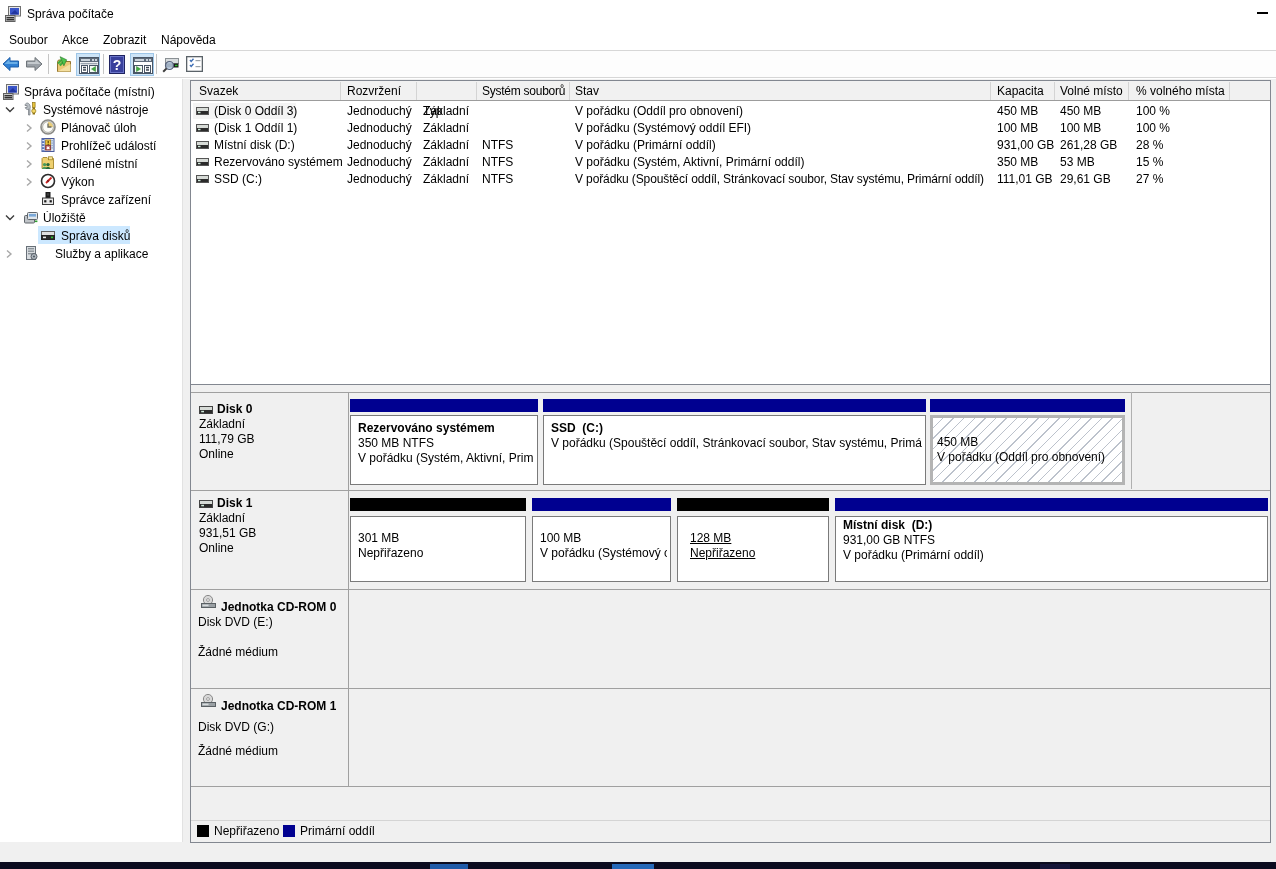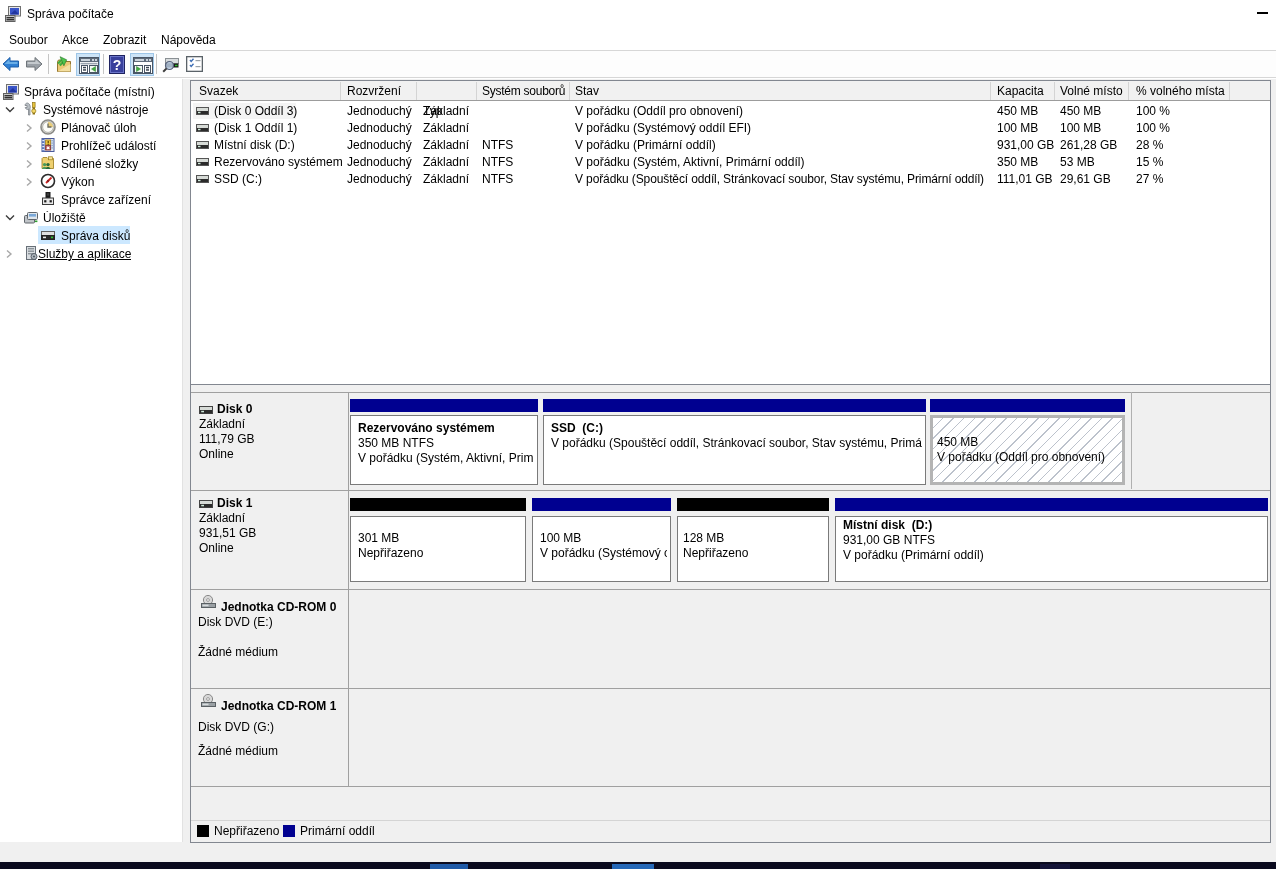--- a/index.html
+++ b/index.html
@@ -195,21 +195,21 @@
   <div class="abs" style="left:40px;top:76px;">
     <svg width="16" height="16" viewBox="0 0 16 16">
       <path d="M2 13.5 L2 3.5 L3 2.5 L7 2.5 L8 3.5 L13.5 3.5 L13.5 13.5 Z" fill="#eed070" stroke="#9a7a1a" stroke-width="0.8"></path>
       <rect x="8.5" y="1.8" width="4" height="3" fill="#f6e49a" stroke="#9a7a1a" stroke-width="0.7"></rect>
       <circle cx="4.6" cy="9.6" r="1.7" fill="#4a9a5a"></circle>
       <circle cx="8" cy="9.6" r="1.7" fill="#2a6a3a"></circle>
       <path d="M2.2 14 C2.2 11.4 7 11.4 7 14 Z" fill="#4a9a5a"></path>
       <path d="M5.6 14 C5.6 11.4 10.4 11.4 10.4 14 Z" fill="#2a6a3a"></path>
     </svg>
   </div>
-  <div class="abs nw" style="left:61px;top:78px;">Sdílené složky</div>
+  <div class="abs nw" style="left:61px;top:78px;">Sdílené místní</div>
 
   <svg class="abs" style="left:25px;top:98px;" width="8" height="10" viewBox="0 0 8 10">
       <path d="M2 1.5 L6 5 L2 8.5" stroke="#a8a8a8" stroke-width="1.4" fill="none"></path>
     </svg>
   <div class="abs" style="left:40px;top:94px;">
     <svg width="16" height="16" viewBox="0 0 16 16">
       <circle cx="8" cy="8" r="6.5" fill="#fff" stroke="#2a2a2a" stroke-width="1.6"></circle>
       <line x1="11.5" y1="4.5" x2="6" y2="10" stroke="#d02020" stroke-width="1.8"></line>
       <circle cx="8" cy="8" r="1.2" fill="#902020"></circle>
     </svg>
@@ -257,21 +257,21 @@
   <div class="abs" style="left:23px;top:166px;">
     <svg width="16" height="16" viewBox="0 0 16 16">
       <rect x="3.5" y="1.5" width="9" height="13" fill="#d8dce0" stroke="#687078"></rect>
       <rect x="5" y="3" width="6" height="1.4" fill="#8a9298"></rect>
       <rect x="5" y="5.5" width="6" height="1.4" fill="#8a9298"></rect>
       <rect x="5" y="8" width="6" height="1.4" fill="#8a9298"></rect>
       <circle cx="11" cy="11.5" r="3" fill="#b0b8c0" stroke="#565e66"></circle>
       <circle cx="11" cy="11.5" r="1.1" fill="#565e66"></circle>
     </svg>
   </div>
-  <div class="abs nw" style="left:38px;top:168px;text-decoration:underline;">Služby a aplikace</div>
+  <div class="abs nw" style="left:55px;top:168px;">Služby a aplikace</div>
 </div>
 
 <div class="abs" style="left:190px;top:80px;width:1081px;height:763px;background:#f0f0f0;border:1px solid #828790;" id="panel">
 
   <div class="abs" style="left:0;top:0;width:1079px;height:304px;background:#fff;border-bottom:1px solid #828790;">
 
     <div class="abs" style="left:0;top:0;width:1079px;height:20px;background:#f1f1f1;border-bottom:1px solid #9c9c9c;">
       <div class="abs" style="left:149px;top:1px;width:1px;height:18px;background:#d4d4d4;"></div>
       <div class="abs" style="left:225px;top:1px;width:1px;height:18px;background:#d4d4d4;"></div>
       <div class="abs" style="left:285px;top:1px;width:1px;height:18px;background:#d4d4d4;"></div>
@@ -433,21 +433,21 @@
     </div>
     <div class="abs" style="left:341px;top:112px;width:139px;height:13px;background:#000090;"></div>
     <div class="abs nw" style="left:341px;top:130px;width:139px;height:66px;background:#fff;border:1px solid #7a7a7a;">
       <div class="abs nw" style="left:7px;top:14px;width:127px;line-height:15px;">
         <div class="nw">100 MB</div>
         <div class="nw">V pořádku (Systémový oddíl EFI)</div>
       </div>
     </div>
     <div class="abs" style="left:486px;top:112px;width:152px;height:13px;background:#000;"></div>
     <div class="abs nw" style="left:486px;top:130px;width:152px;height:66px;background:#fff;border:1px solid #7a7a7a;">
-      <div class="abs nw" style="left:5px;top:14px;width:140px;line-height:15px;">
+      <div class="abs nw" style="left:12px;top:14px;width:140px;line-height:15px;text-decoration:underline;">
         <div class="nw">128 MB</div>
         <div class="nw">Nepřiřazeno</div>
       </div>
     </div>
     <div class="abs" style="left:644px;top:112px;width:433px;height:13px;background:#000090;"></div>
     <div class="abs nw" style="left:644px;top:130px;width:433px;height:66px;background:#fff;border:1px solid #7a7a7a;">
       <div class="abs nw" style="left:7px;top:1px;width:421px;line-height:15px;">
         <div class="b nw">Místní disk&nbsp; (D:)</div>
         <div class="nw">931,00 GB NTFS</div>
         <div class="nw">V pořádku (Primární oddíl)</div>

